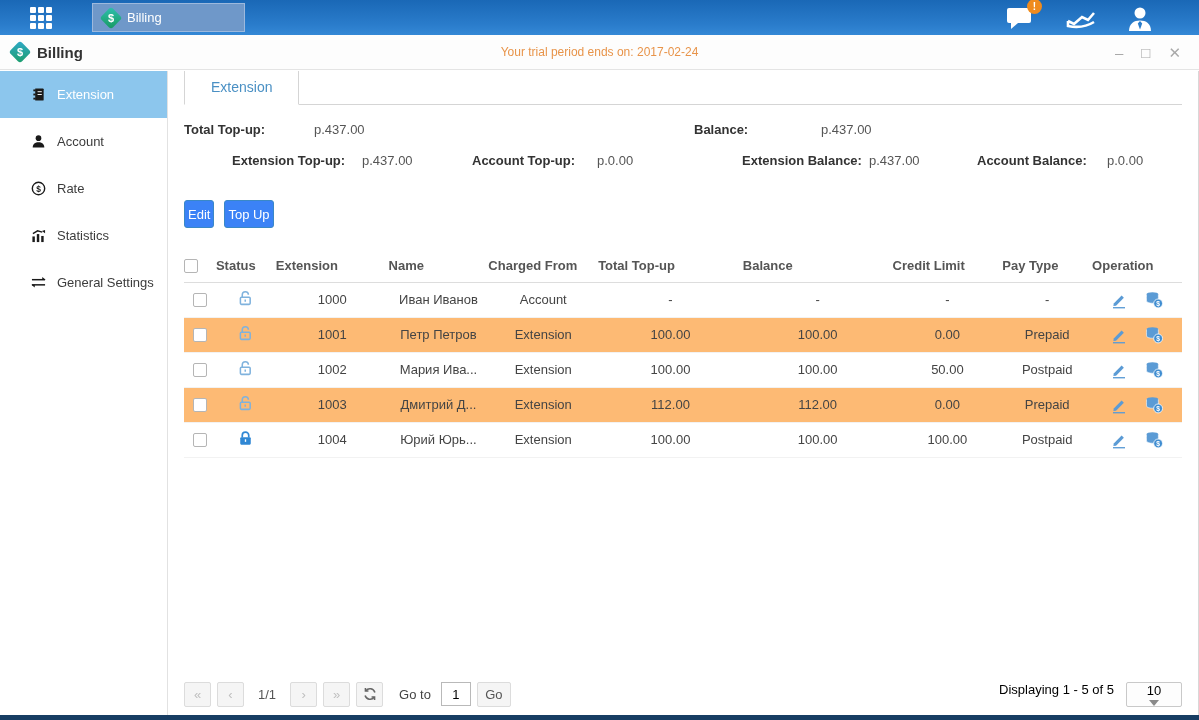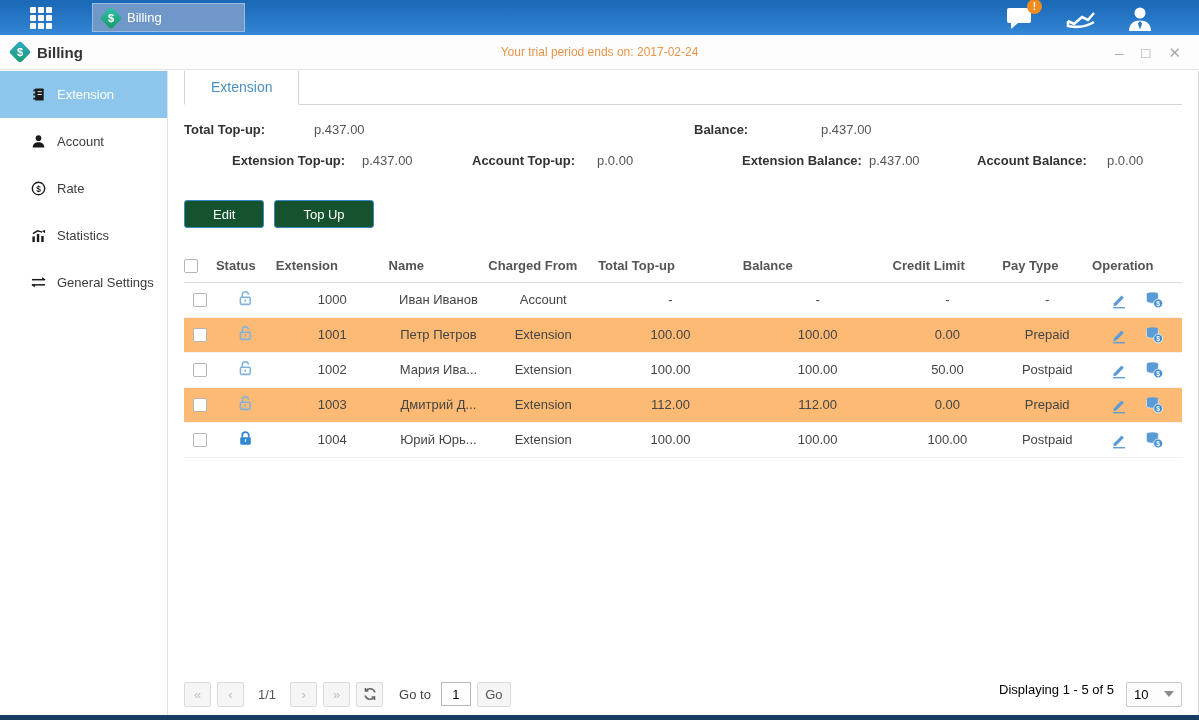--- a/index.html
+++ b/index.html
@@ -47,41 +47,41 @@
 
   .summary { position:relative; height:62px; margin-top:14px; }
   .summary span { position:absolute; white-space:nowrap; }
   .summary .lbl { font-weight:bold; color:#333; }
   .summary .val { color:#555; }
   .r1 { top:3px; } .r2 { top:34px;padding-left:48px; }
   .c-l1 { left:0; } .c-v1 { left:130px; } .c-l2 { left:240px; } .c-v2 { left:365px; }
   .c-l3 { left:510px; } .c-v3 { left:637px; } .c-l4 { left:745px; } .c-v4 { left:875px; }
 
   .btn-row { margin-top:19px; display:flex; gap:10px; }
-  .btn-blue { background:#14532d; color:#fff; border:1px solid #3a88c6; border-radius:3px;
-    height:28px; padding:0 28px; font-size:13px; cursor:pointer; font-family:inherit; }
+  .btn-blue { background:#3b82f6; color:#fff; border:1px solid #3a88c6; border-radius:3px;
+    height:28px; padding:0 3px; font-size:13px; cursor:pointer; font-family:inherit; }
 
   table { width:100%; border-collapse:collapse; margin-top:21px; table-layout:fixed; }
   th { font-weight:bold; color:#555; height:33px; border-bottom:1px solid #ddd; text-align:left; }
   td { height:35px; text-align:center; color:#444; border-bottom:1px solid #f2f2f2; overflow:hidden; white-space:nowrap; }
   tr.alt td { background:#fdba74; }
   .cb { display:inline-block; width:14px; height:14px; border:1px solid #b5b5b5; border-radius:2px; background:#fff; cursor:pointer; vertical-align:middle; }
   .ops { display:flex; justify-content:center; gap:16px; align-items:center; }
   .ops svg { cursor:pointer; }
 
   
   .pager { position:absolute; left:16px; right:16px; bottom:7px; height:28px; display:flex; align-items:center; gap:6px; }
   .pg-btn { width:27px; height:25px; background:#f5f5f5; border:1px solid #dcdcdc; border-radius:2px;
     color:#bfbfbf; font-size:13px; display:flex; align-items:center; justify-content:center; cursor:pointer; }
   .pg-info { padding:0 8px; color:#555; }
   .goto-lbl { margin-left:10px; margin-right:4px; color:#444; }
   .goto-input { width:30px; height:24px; border:1px solid #b9b9b9; text-align:center; font-size:13px; font-family:inherit; }
   .pager-right { margin-left:auto; display:flex; align-items:flex-start; gap:12px; color:#000000; }
   .page-size { width:56px; height:25px; border:1px solid #c9c9c9; background:#fdfdfd; border-radius:2px;
-    display:flex; align-items:center; justify-content:space-between; padding:0 7px; cursor:pointer; }
+    display:flex; align-items:center; justify-content:space-between; padding:0 7px; cursor:pointer;flex-direction:column; }
   .caret { width:0; height:0; border-left:5px solid transparent; border-right:5px solid transparent; border-top:6px solid #8a8a8a; }
 </style>
 </head>
 <body>
 
 <div id="taskbar">
   <div class="grid-icon">
     <span></span>
       <span></span>
       <span></span>

